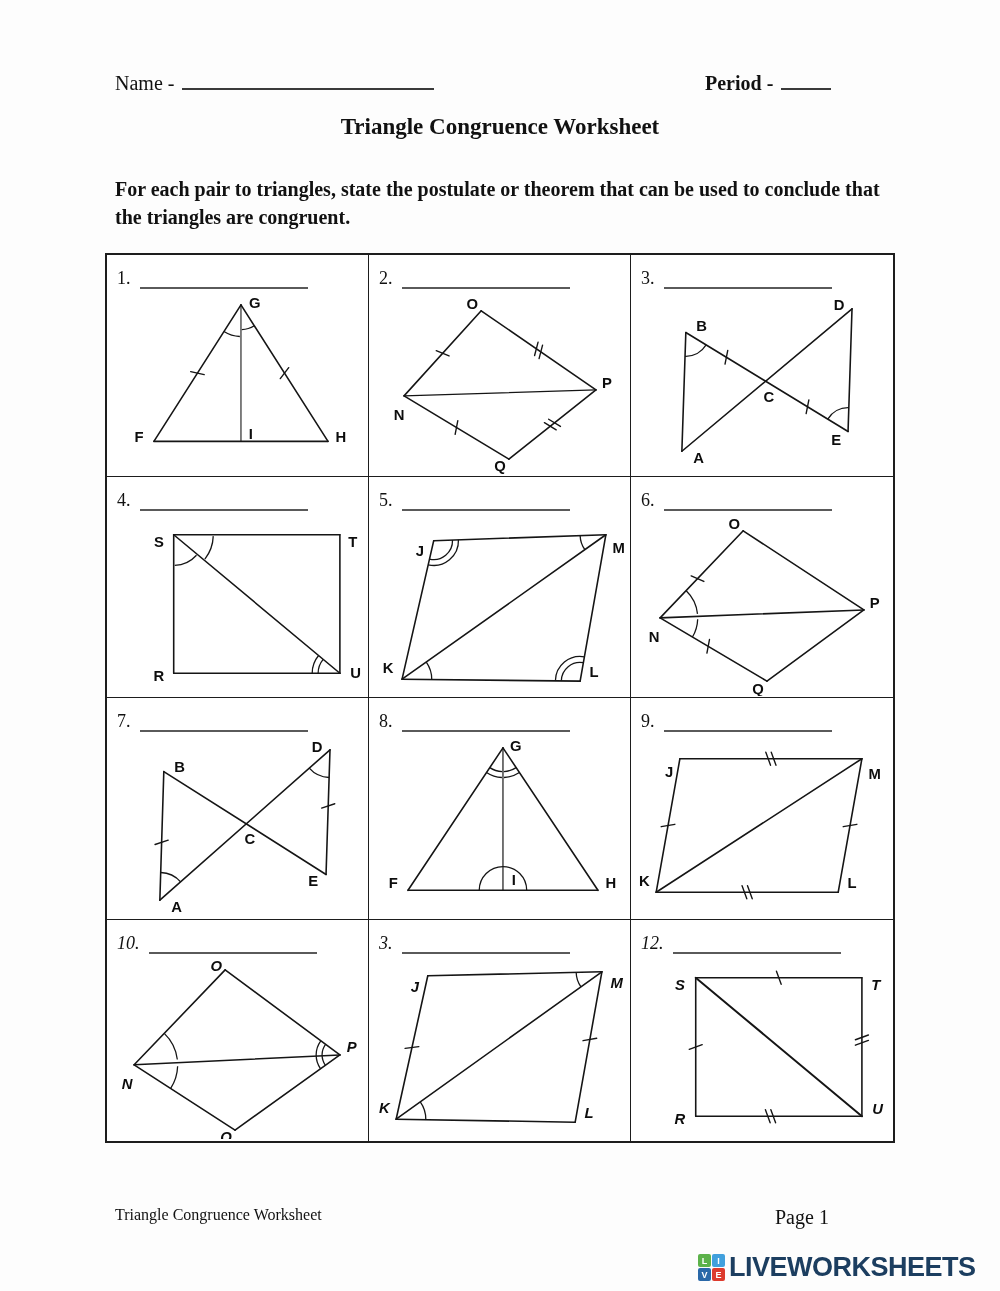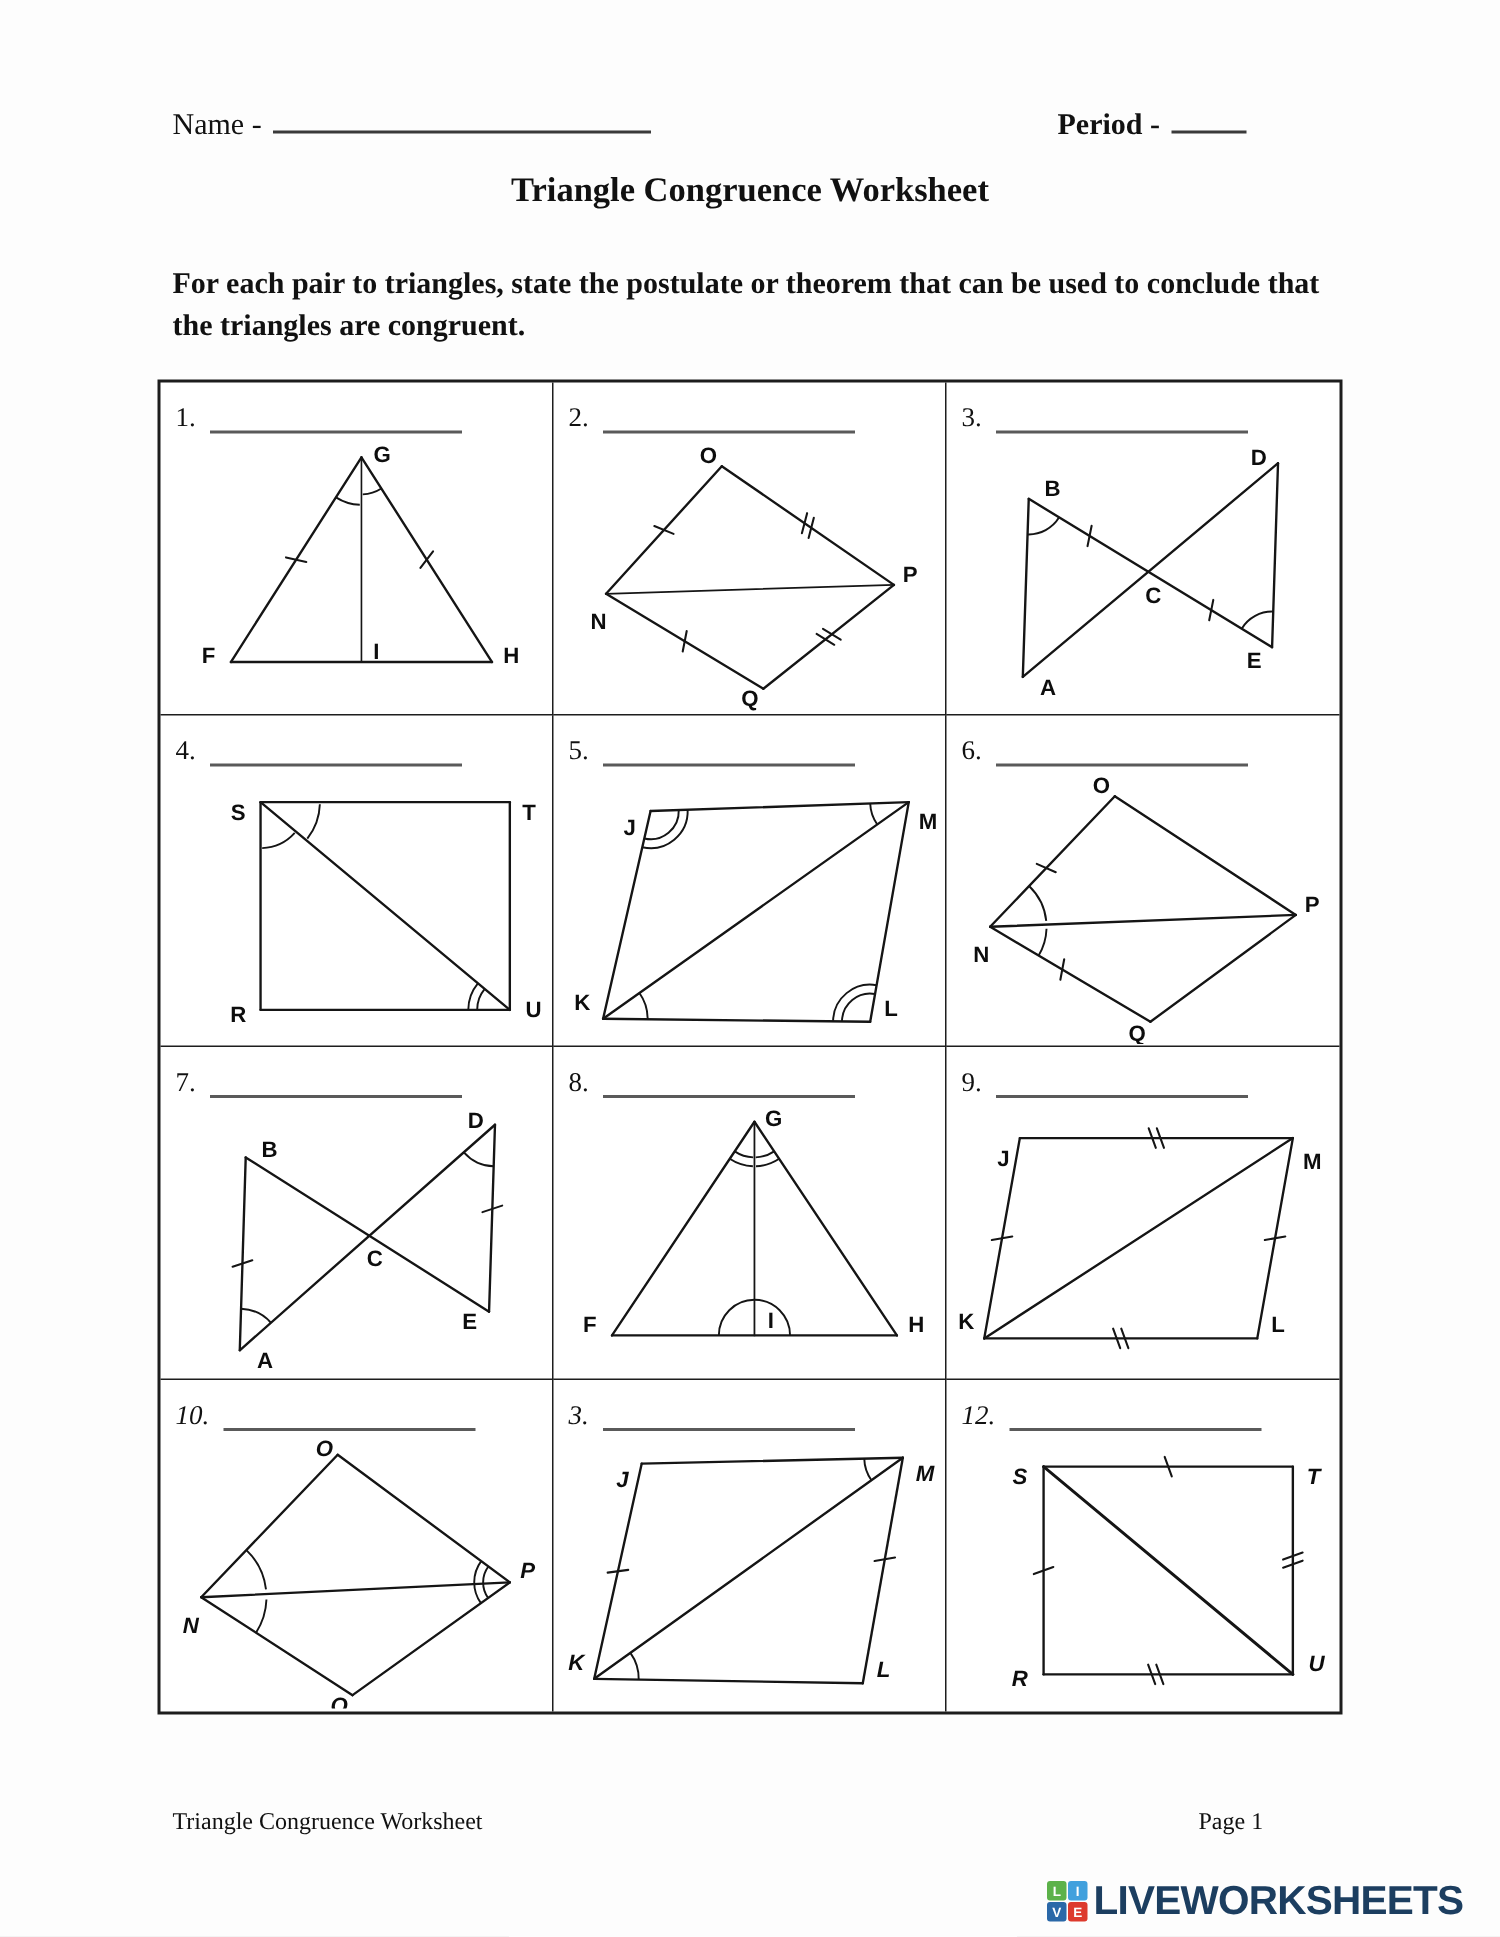--- a/index.html
+++ b/index.html
@@ -28,21 +28,21 @@
   .cell:nth-child(n+10){border-bottom:none;font-style:italic;}
   .cellhead{display:flex;align-items:flex-end;padding:7px 12px 0 10px;height:27px;}
   .num{font-size:18px;color:#111;}
   .blank{flex:0 0 auto;width:168px;height:17px;margin-left:9px;
     border-bottom:2px solid #5a5a5a;}
   svg.fig{display:block;width:250px;height:183px;margin:2px auto 0 auto;}
   .vlabel{font-family:"Liberation Sans",sans-serif;font-weight:bold;font-size:15px;
     fill:#0d0d0d;text-anchor:middle;dominant-baseline:middle;}
   
   .footer-left{position:absolute;top:1206px;left:115px;font-size:16px;}
-  .footer-right{position:absolute;top:1206px;left:775px;font-size:16px;margin-left:24px;}
+  .footer-right{position:absolute;top:1206px;left:775px;font-size:20px;}
   
   .lw-logo{position:absolute;top:1252px;left:698px;display:flex;align-items:center;}
   .lw-icon{display:grid;grid-template-columns:13px 13px;grid-template-rows:13px 13px;
     gap:1px;margin-right:4px;}
   .lw-tile{display:flex;align-items:center;justify-content:center;color:#fff;
     font-family:"Liberation Sans",sans-serif;font-weight:bold;font-size:9px;border-radius:2px;}
   .lw-text{font-family:"Liberation Sans",sans-serif;font-weight:800;font-size:27px;
     letter-spacing:-0.5px;}
 </style>
 </head>

